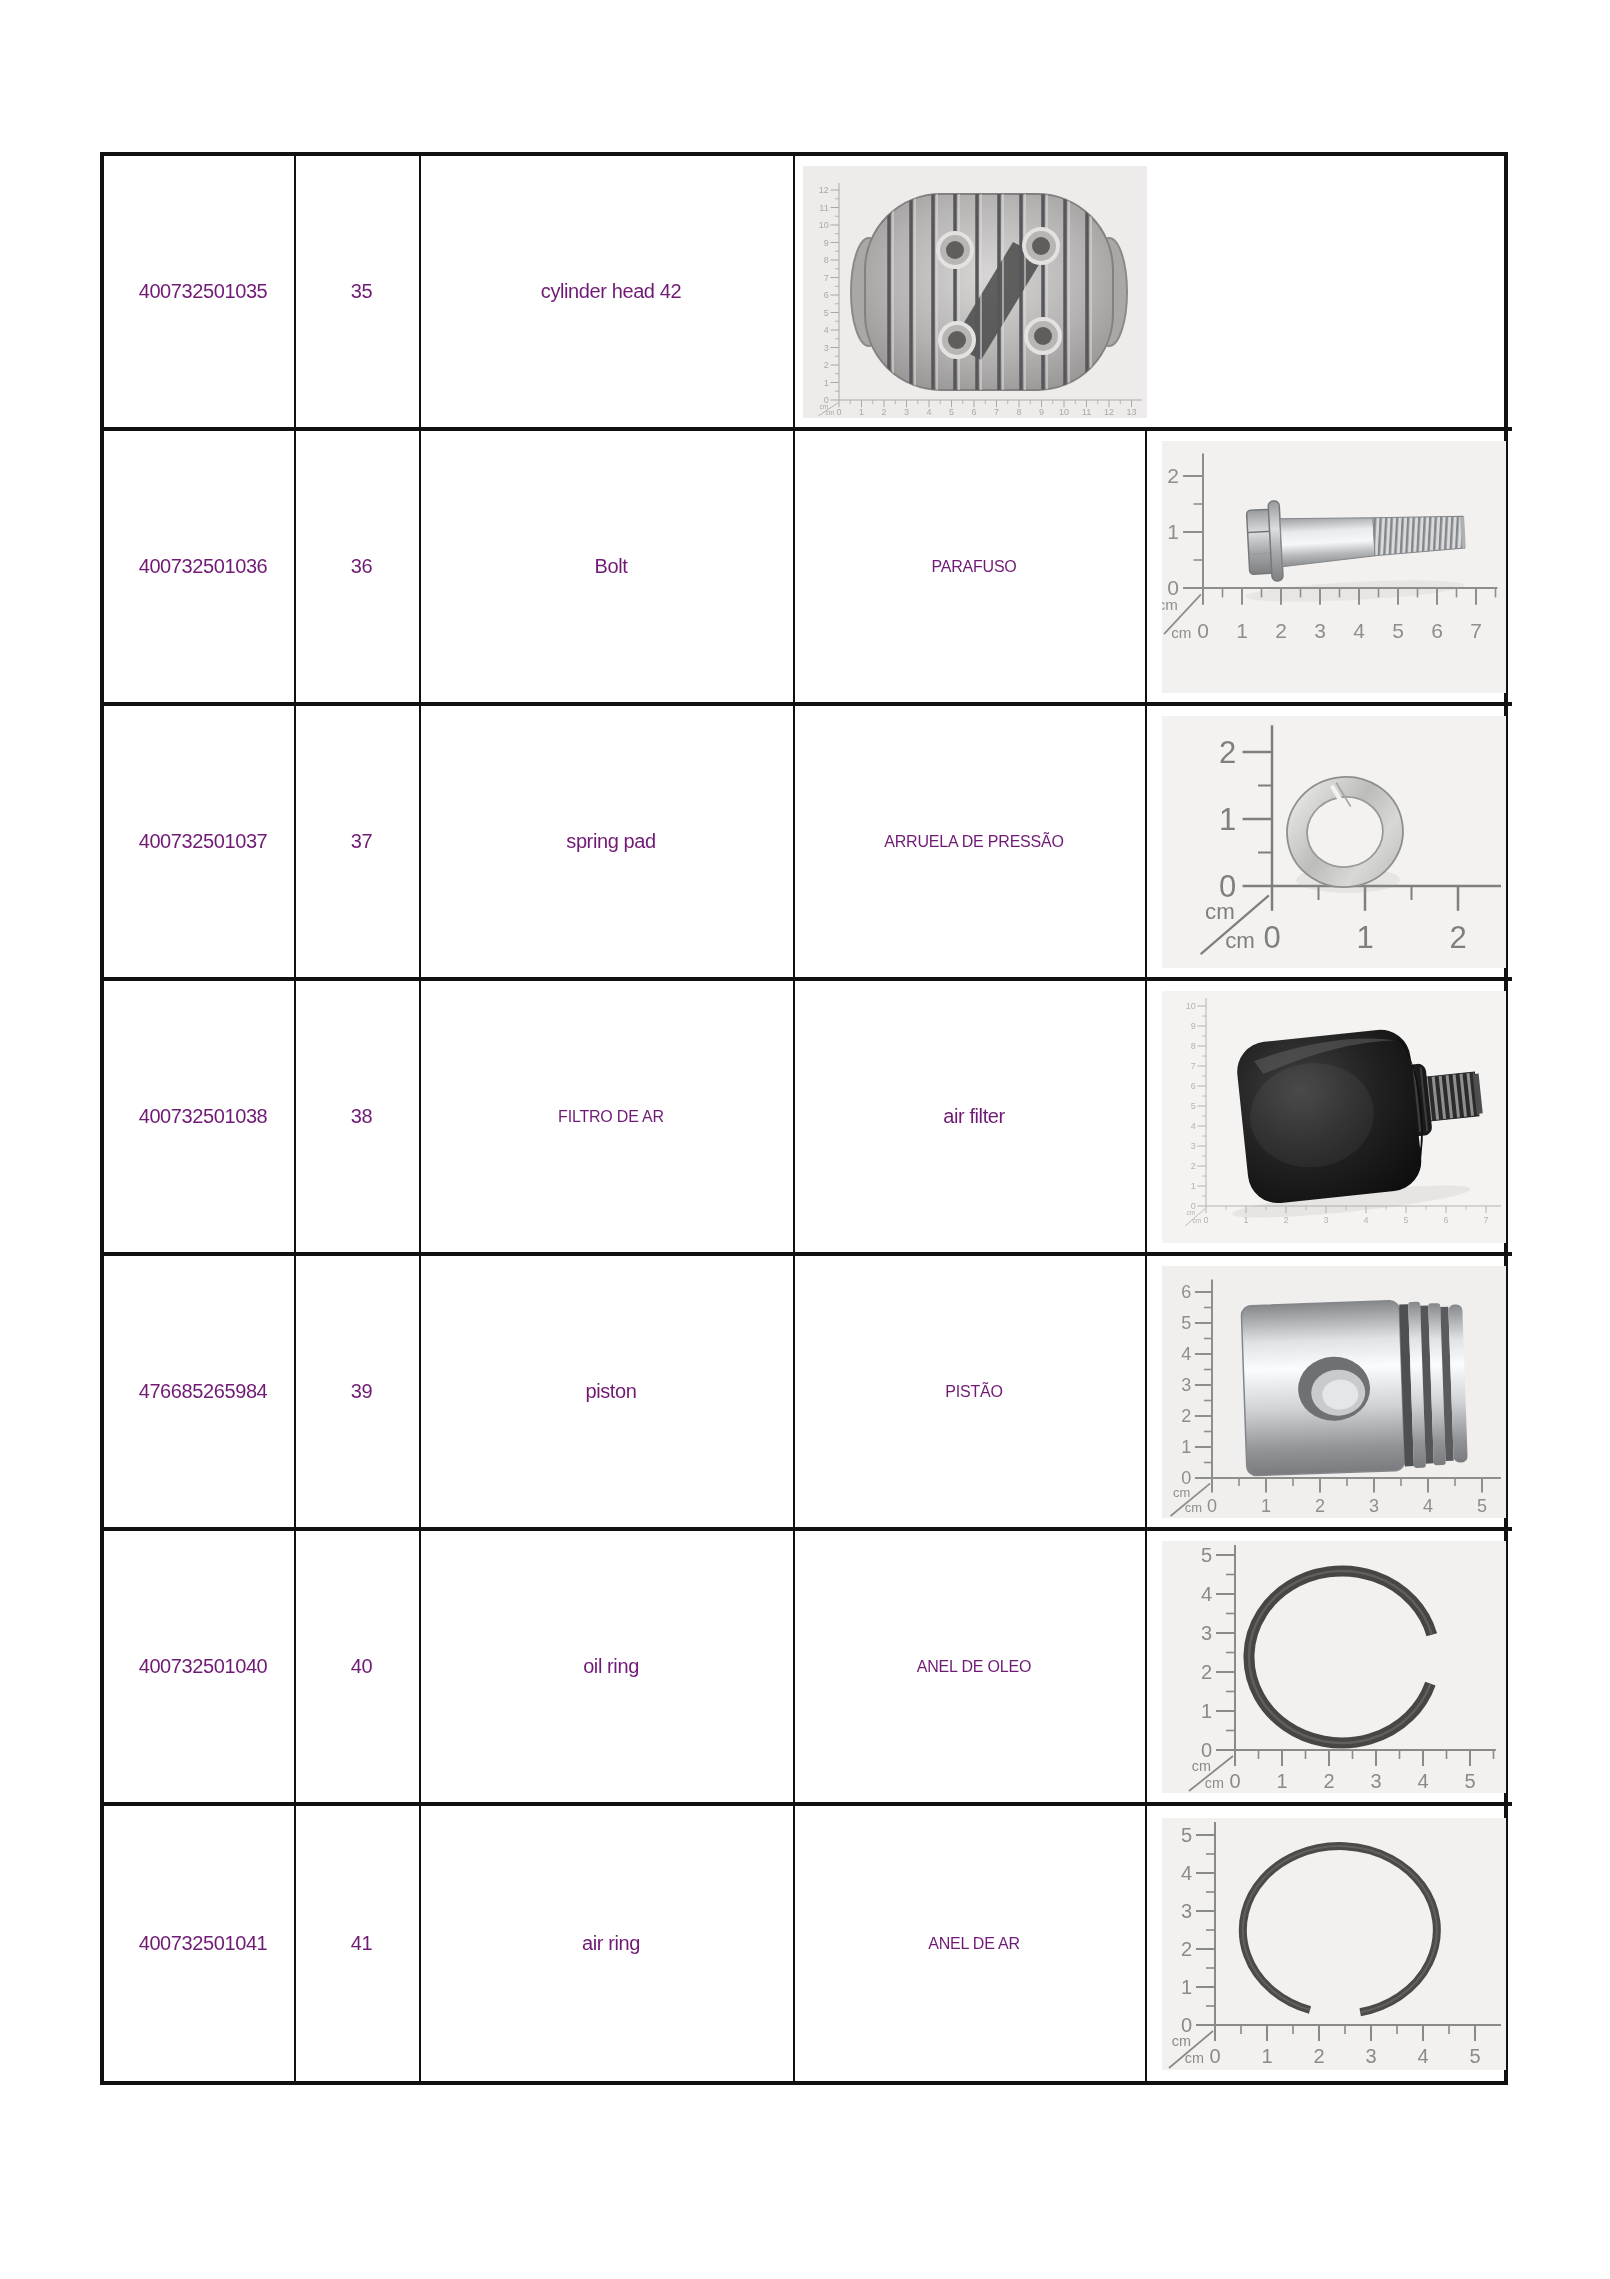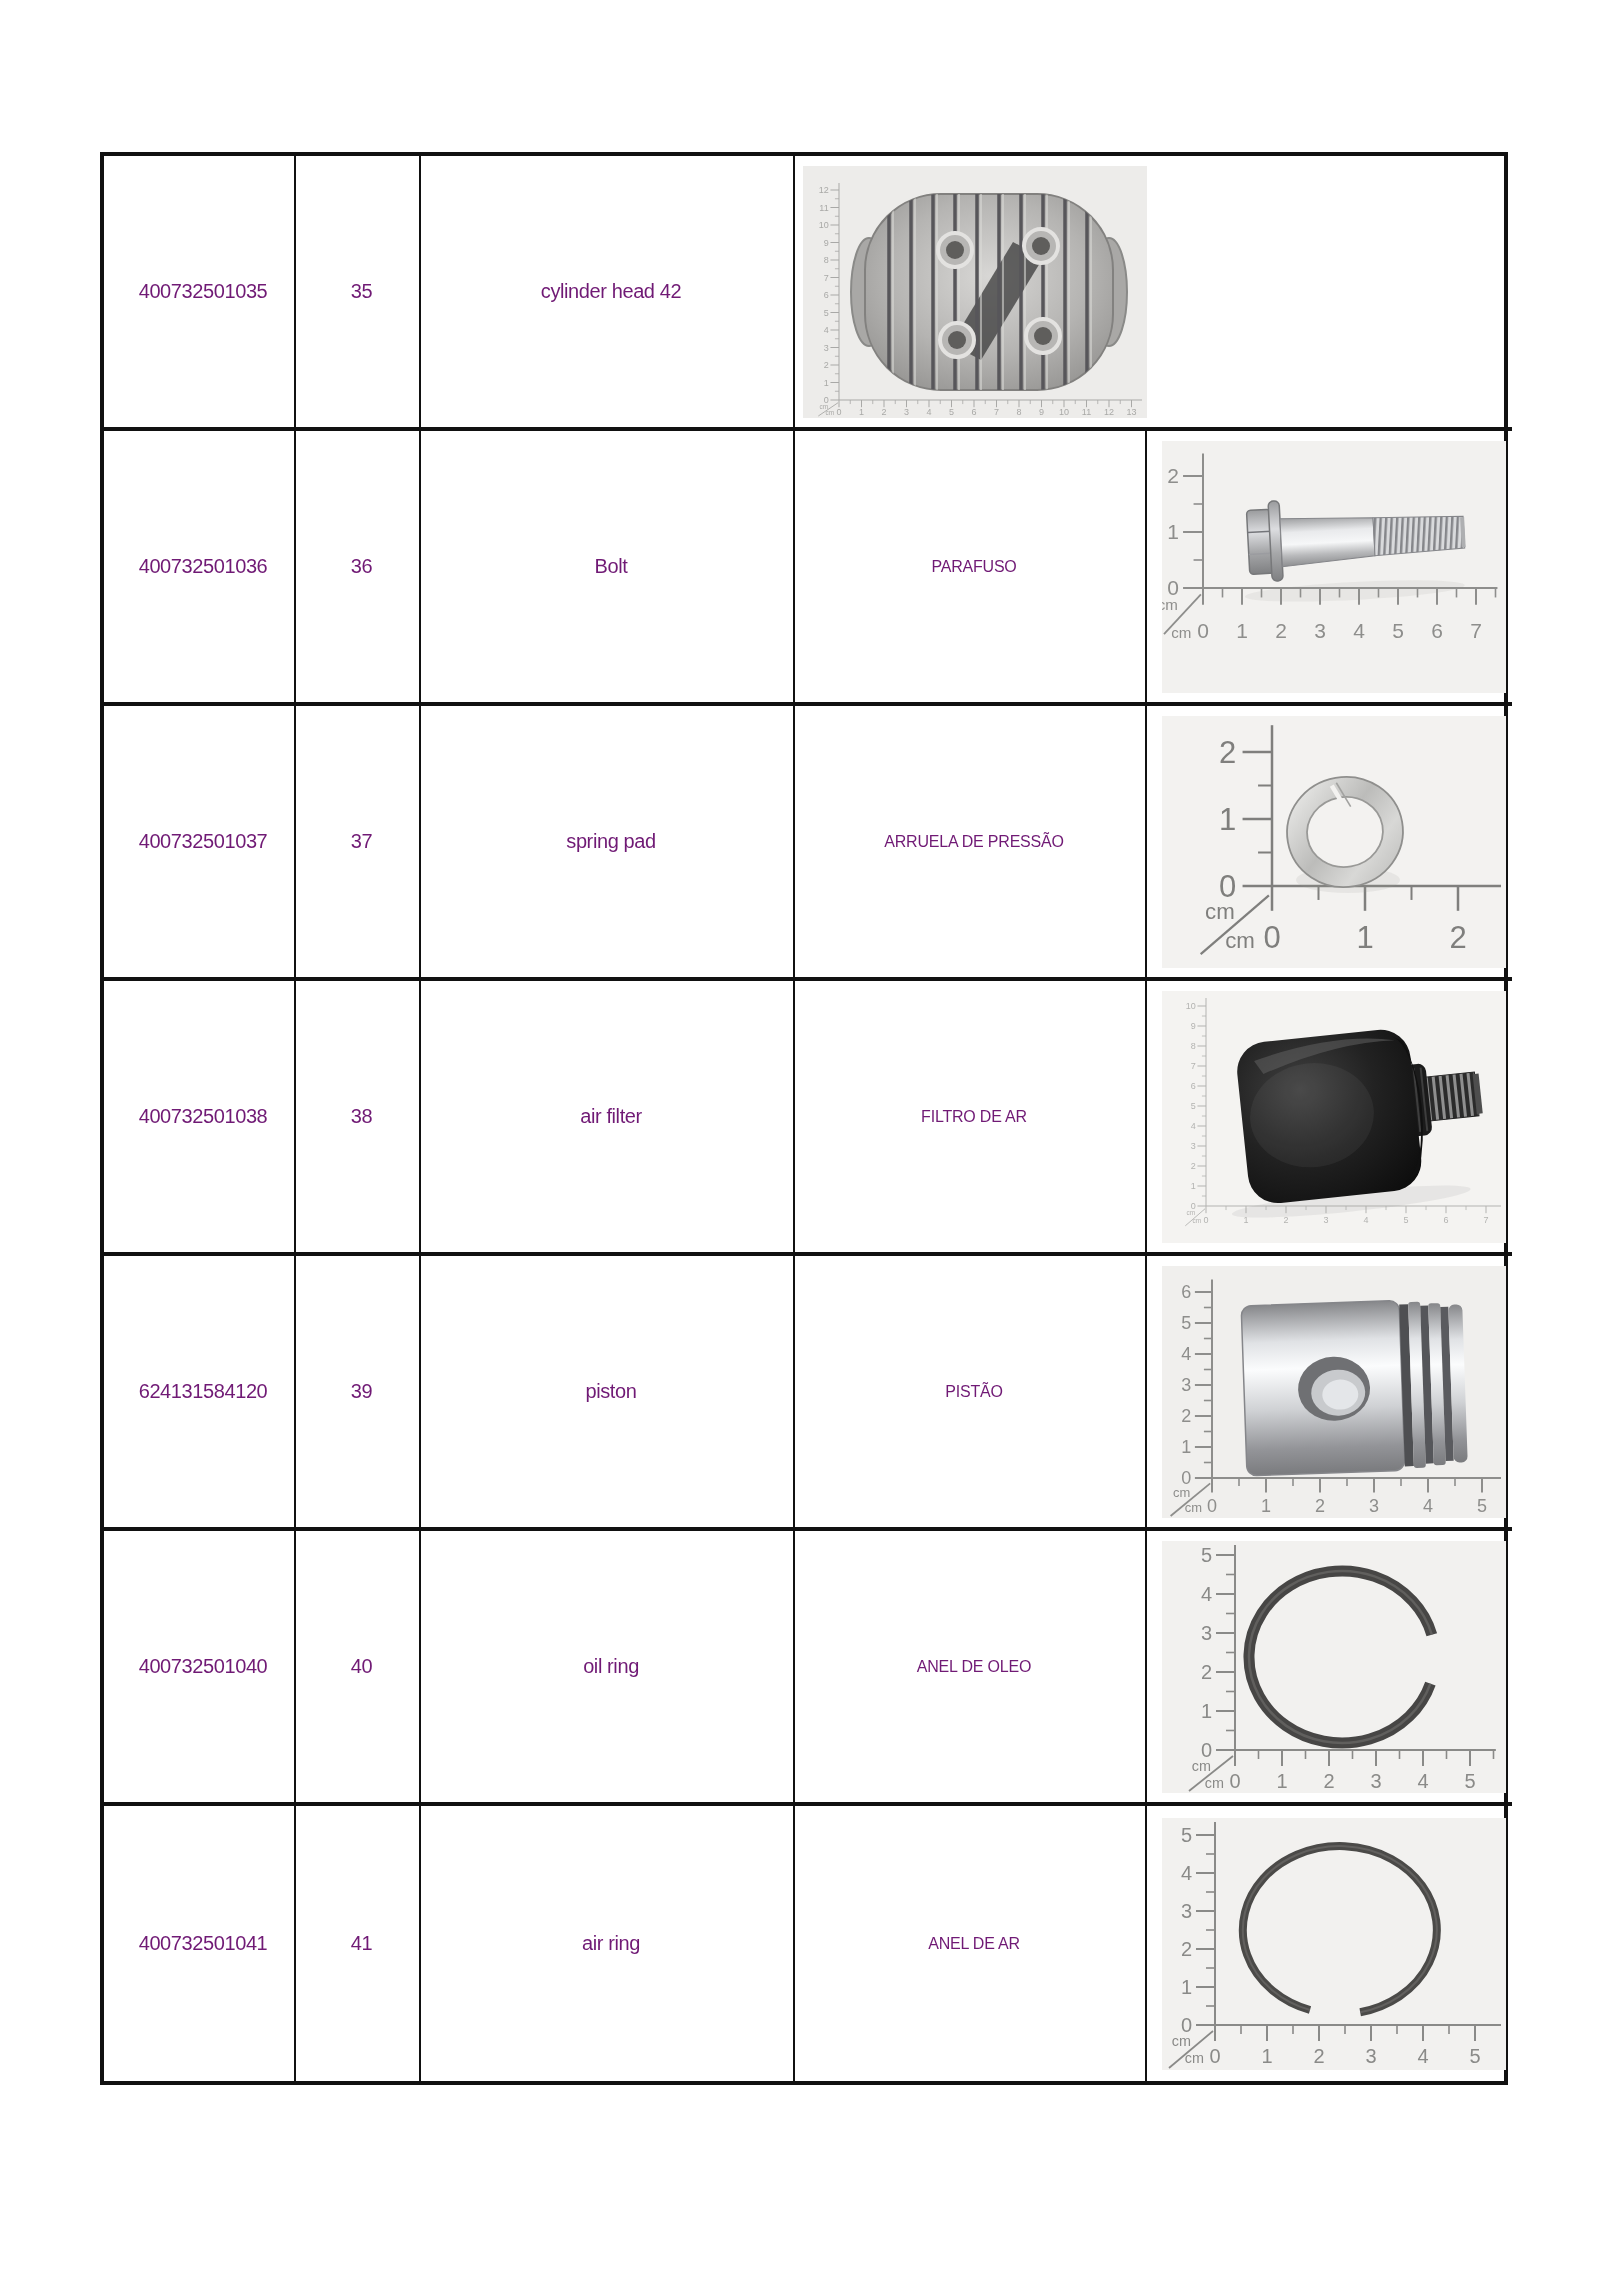--- a/index.html
+++ b/index.html
@@ -342,24 +342,24 @@
   </div>
 
   <div class="t-row">
     <div class="cell">
         <span class="txt">400732501038</span>
       </div>
     <div class="cell">
         <span class="txt">38</span>
       </div>
     <div class="cell">
+        <span class="txt pt">FILTRO DE AR</span>
+      </div>
+    <div class="cell">
         <span class="txt">air filter</span>
-      </div>
-    <div class="cell">
-        <span class="txt pt">FILTRO DE AR</span>
       </div>
     <div class="cell">
       <div class="photo" style="background: rgb(244, 243, 241);">
         <svg class="ruler" viewBox="0 0 344 252">
             <line x1="44" y1="7" x2="44" y2="215" stroke="#b3b3b1" stroke-width="1"></line>
             <line x1="35.45" y1="15" x2="44" y2="15" stroke="#b3b3b1" stroke-width="1"></line>
             <line x1="39.95" y1="25" x2="44" y2="25" stroke="#b3b3b1" stroke-width="0.8"></line>
             <text x="33.65" y="18.15" fill="#b3b3b1" text-anchor="end" font-size="9">10</text>
             <line x1="35.45" y1="35" x2="44" y2="35" stroke="#b3b3b1" stroke-width="1"></line>
             <line x1="39.95" y1="45" x2="44" y2="45" stroke="#b3b3b1" stroke-width="0.8"></line>
@@ -445,21 +445,21 @@
             <path d="M98 60 Q180 40 240 54 Q180 50 106 74 Z" fill="#606060" opacity="0.55"></path>
             <ellipse cx="150" cy="120" rx="62" ry="52" fill="#ffffff" opacity="0.05"></ellipse>
           </g>
         </svg>
       </div>
     </div>
   </div>
 
   <div class="t-row">
     <div class="cell">
-        <span class="txt">624131584120</span>
+        <span class="txt">476685265984</span>
       </div>
     <div class="cell">
         <span class="txt">39</span>
       </div>
     <div class="cell">
         <span class="txt">piston</span>
       </div>
     <div class="cell">
         <span class="txt pt">PISTÃO</span>
       </div>

